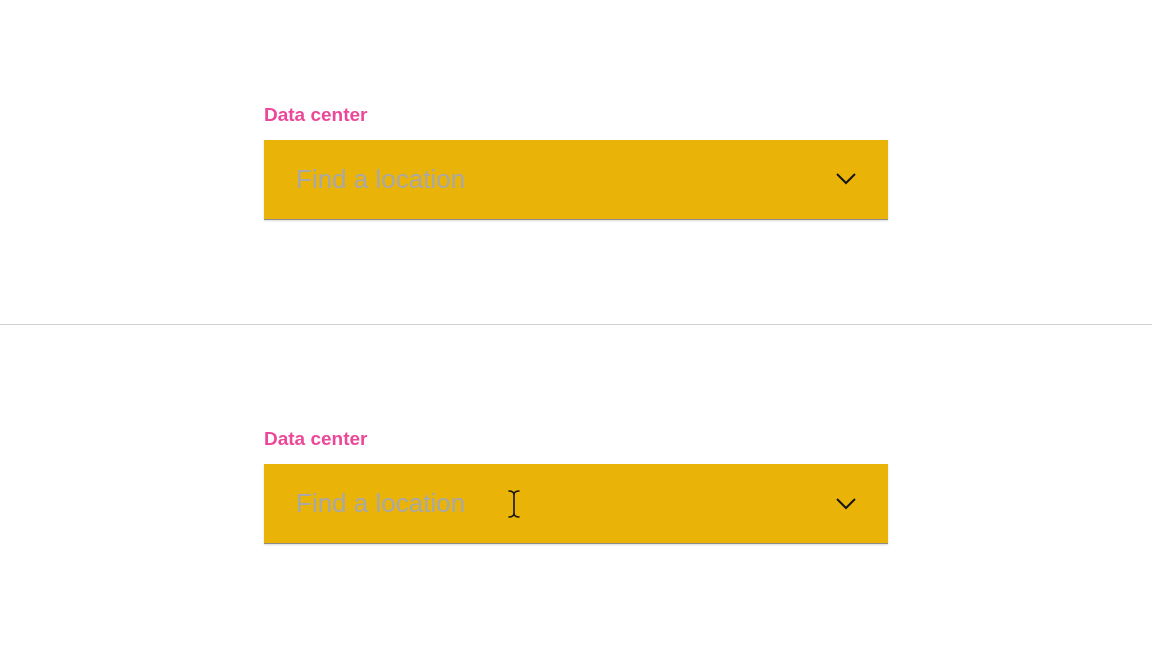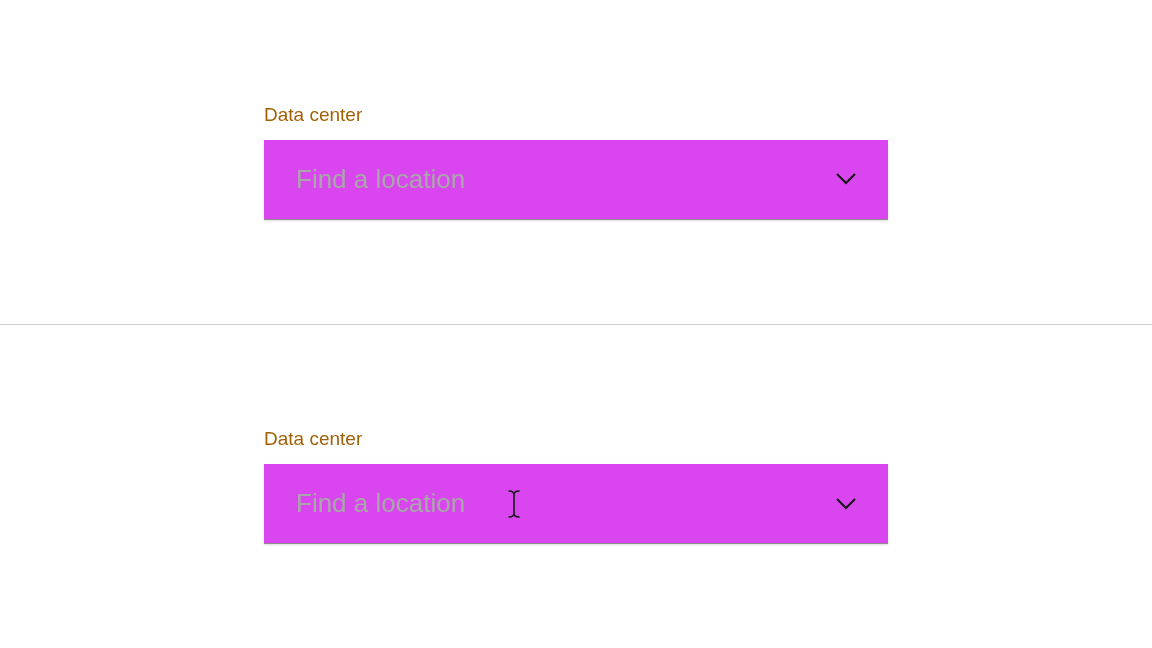--- a/index.html
+++ b/index.html
@@ -14,28 +14,28 @@
     padding-left: 264px;
     position: relative;
   }
   .divider {
     height: 1px;
     width: 100%;
     background: #d0d0d0;
   }
   .label {
     font-size: 19px;
-    color: #a16207;
+    color: #ec4899;
     margin-bottom: 14px;
-    font-weight: 400;
+    font-weight: 700;
   }
   .combo {
     width: 624px;
     height: 80px;
-    background: #d946ef;
+    background: #eab308;
     border-bottom: 1px solid #8d8d8d;
     box-shadow: 0 1px 2px rgba(0,0,0,0.15);
     display: flex;
     align-items: center;
     justify-content: space-between;
     padding: 0 32px;
     cursor: text;
     position: relative;
   }
   .combo-input {

